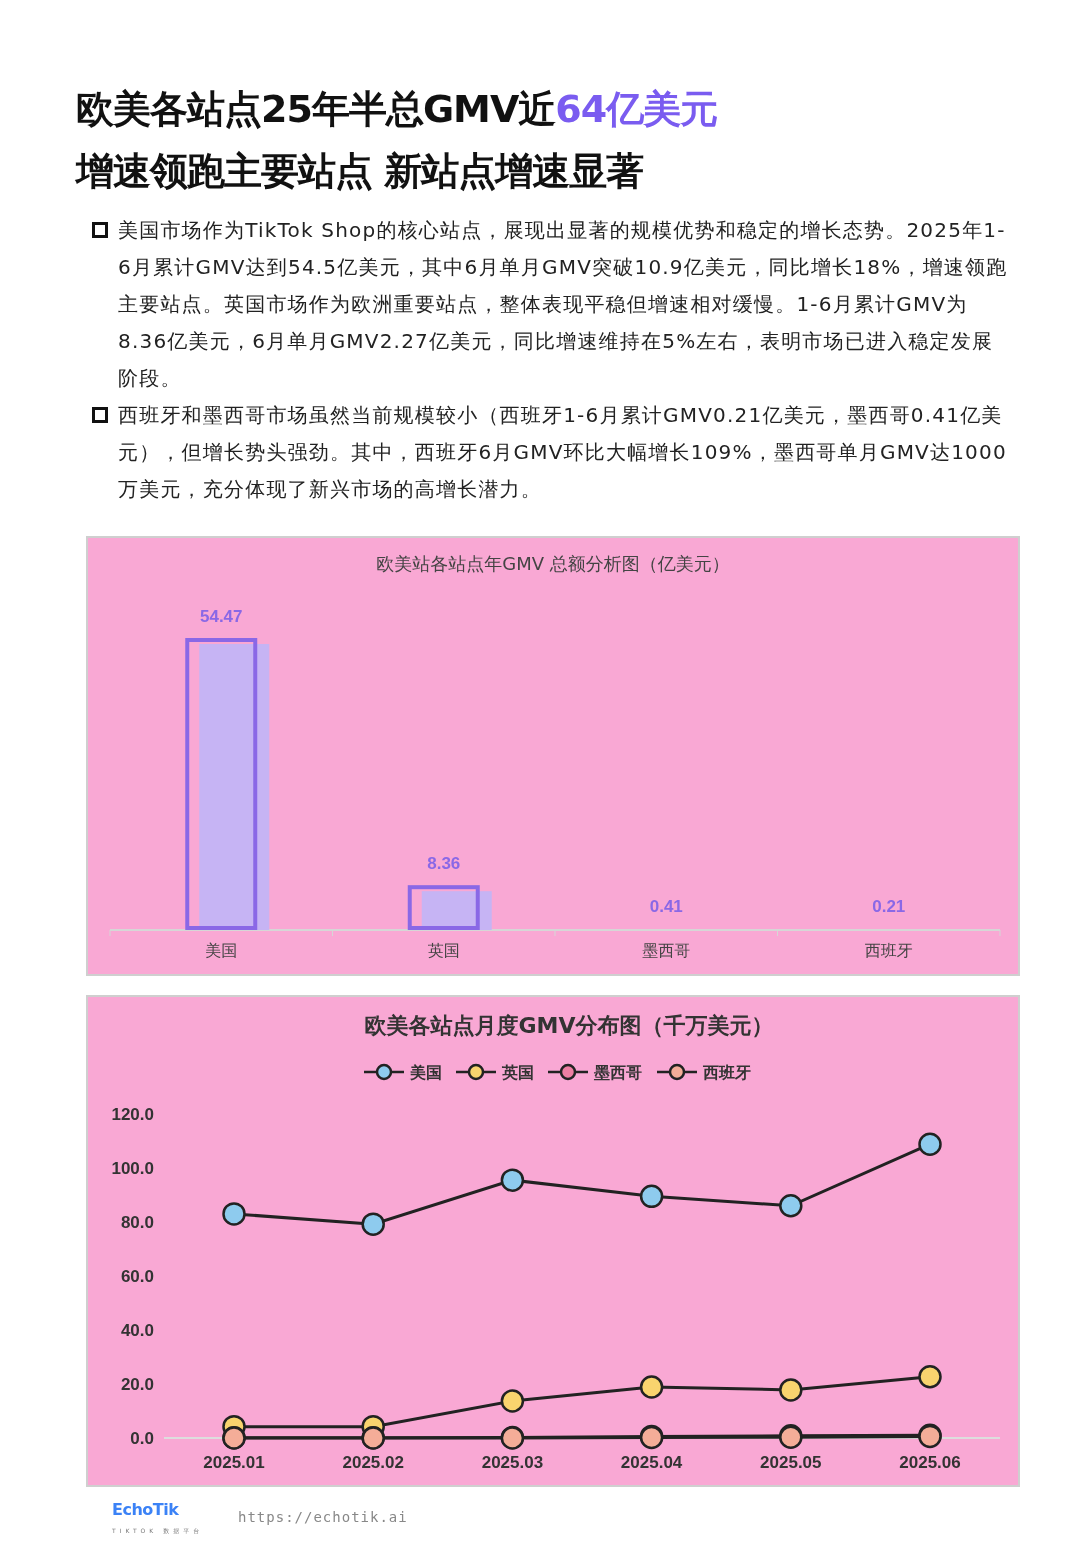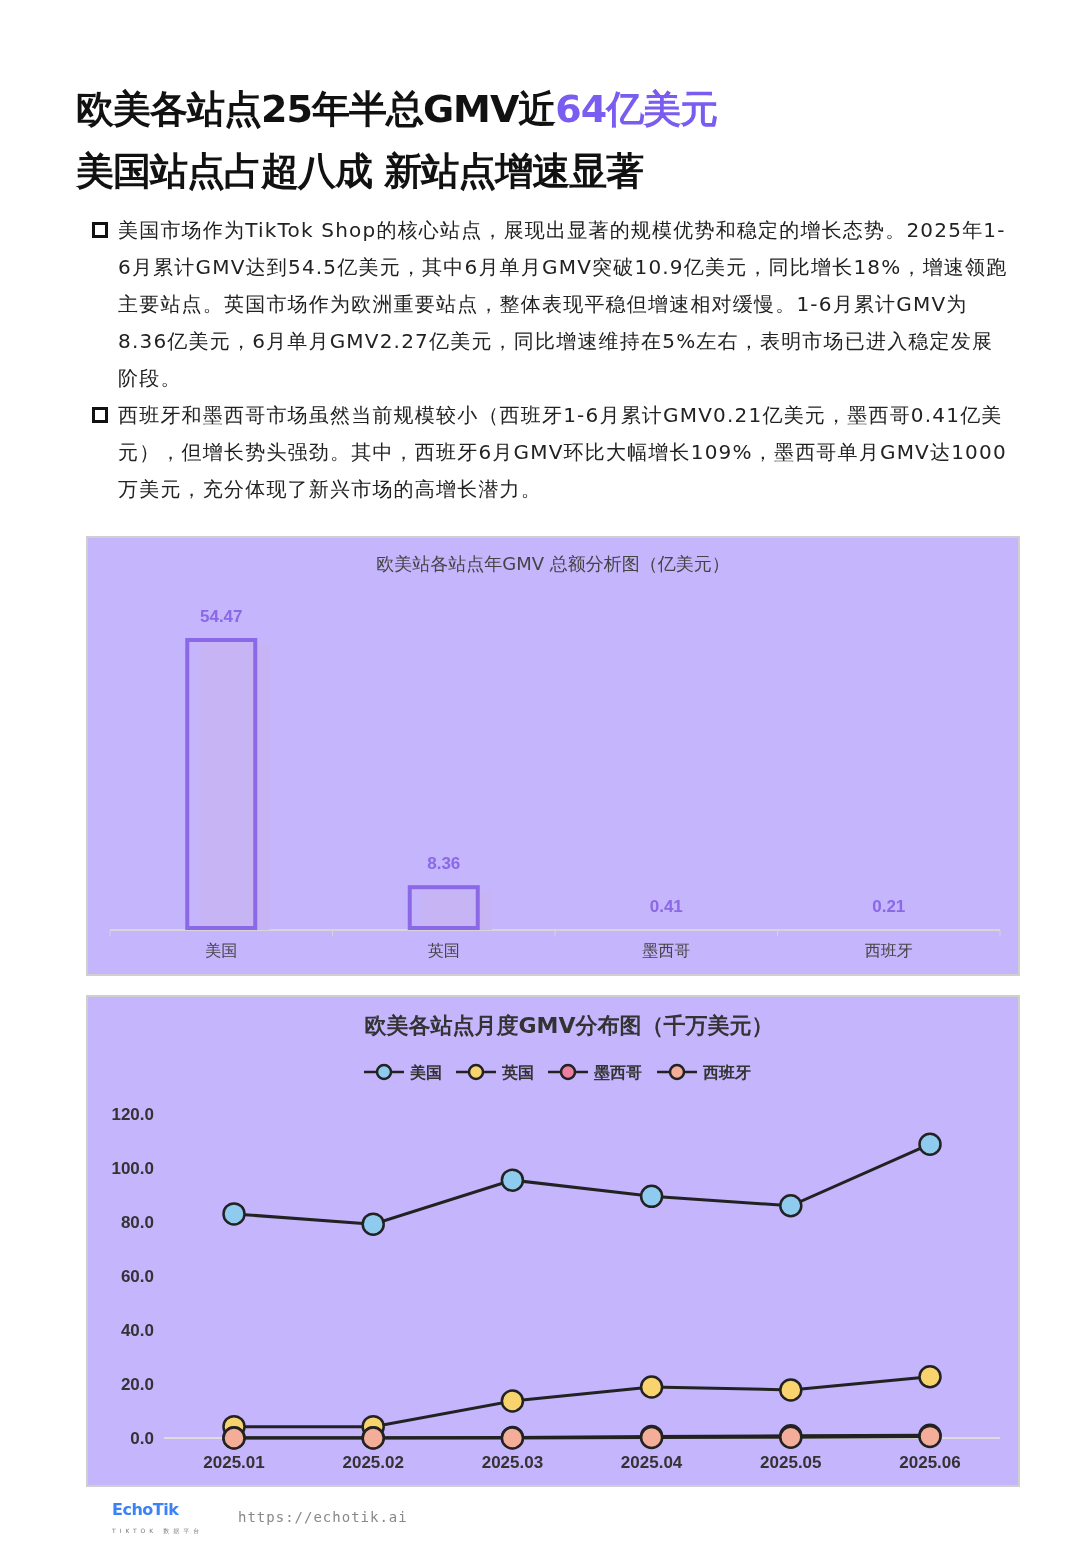--- a/index.html
+++ b/index.html
@@ -5,36 +5,36 @@
   * { box-sizing: border-box; margin: 0; padding: 0; }
   html, body { width: 1080px; height: 1560px; background: #ffffff; overflow: hidden; }
   body { position: relative; font-family: "DejaVu Sans", "Liberation Sans", sans-serif; color: #111; }
   .title { position: absolute; left: 76px; font-size: 38px; font-weight: 700; letter-spacing: -1px; color: #111; white-space: nowrap; }
   .title .accent { color: #7a5cf0; margin-top: 7px; }
   #title1 { top: 84px; }
   #title2 { top: 146px; }
   .bullets { position: absolute; left: 92px; top: 212px; width: 920px; }
   .bullet { position: relative; padding-left: 26px; font-size: 20px; line-height: 37px; color: #222; margin-bottom: 0; letter-spacing: 1.2px; }
   .bullet .box { position: absolute; left: 0; top: 10px; width: 16px; height: 16px; border: 3px solid #111; }
-  .card { position: absolute; left: 86px; width: 934px; border: 2px solid #cfcfcf; background: #c4b5fd; }
+  .card { position: absolute; left: 86px; width: 934px; border: 2px solid #cfcfcf; background: #f9a8d4; }
   #card1 { top: 536px; height: 440px; }
   #card2 { top: 995px; height: 492px; }
   .card-title { position: absolute; left: 0; width: 100%; text-align: center; color: #444; }
   #card1 .card-title { top: 14px; font-size: 18px; }
   #card2 .card-title { top: 14px; font-size: 22px; font-weight: 700; color: #333; padding-left: 32px; }
   svg text { font-family: "Liberation Sans", "DejaVu Sans", sans-serif; }
   .footer-logo { position: absolute; left: 112px; top: 1500px; font-size: 16px; font-weight: 700; color: #3b82f6; letter-spacing: -0.5px; }
   .footer-logo-sub { position: absolute; left: 112px; top: 1527px; font-size: 6px; color: #777; letter-spacing: 4px; }
   .footer-url { position: absolute; left: 238px; top: 1509px; font-size: 14px; color: #888; letter-spacing: 1px; font-family: "DejaVu Sans Mono", monospace; }
 </style>
 </head>
 <body>
 
 <div id="title1" class="title"><span>欧美各站点25年半总GMV近</span><span class="accent">64亿美元</span></div>
-<div id="title2" class="title">美国站点占超八成 新站点增速显著</div>
+<div id="title2" class="title">增速领跑主要站点 新站点增速显著</div>
 
 <div class="bullets">
   <div class="bullet">
     <span class="box"></span>
     <span>美国市场作为TikTok Shop的核心站点，展现出显著的规模优势和稳定的增长态势。2025年1-6月累计GMV达到54.5亿美元，其中6月单月GMV突破10.9亿美元，同比增长18%，增速领跑主要站点。英国市场作为欧洲重要站点，整体表现平稳但增速相对缓慢。1-6月累计GMV为8.36亿美元，6月单月GMV2.27亿美元，同比增速维持在5%左右，表明市场已进入稳定发展阶段。</span>
   </div>
   <div class="bullet">
     <span class="box"></span>
     <span>西班牙和墨西哥市场虽然当前规模较小（西班牙1-6月累计GMV0.21亿美元，墨西哥0.41亿美元），但增长势头强劲。其中，西班牙6月GMV环比大幅增长109%，墨西哥单月GMV达1000万美元，充分体现了新兴市场的高增长潜力。</span>
   </div>

